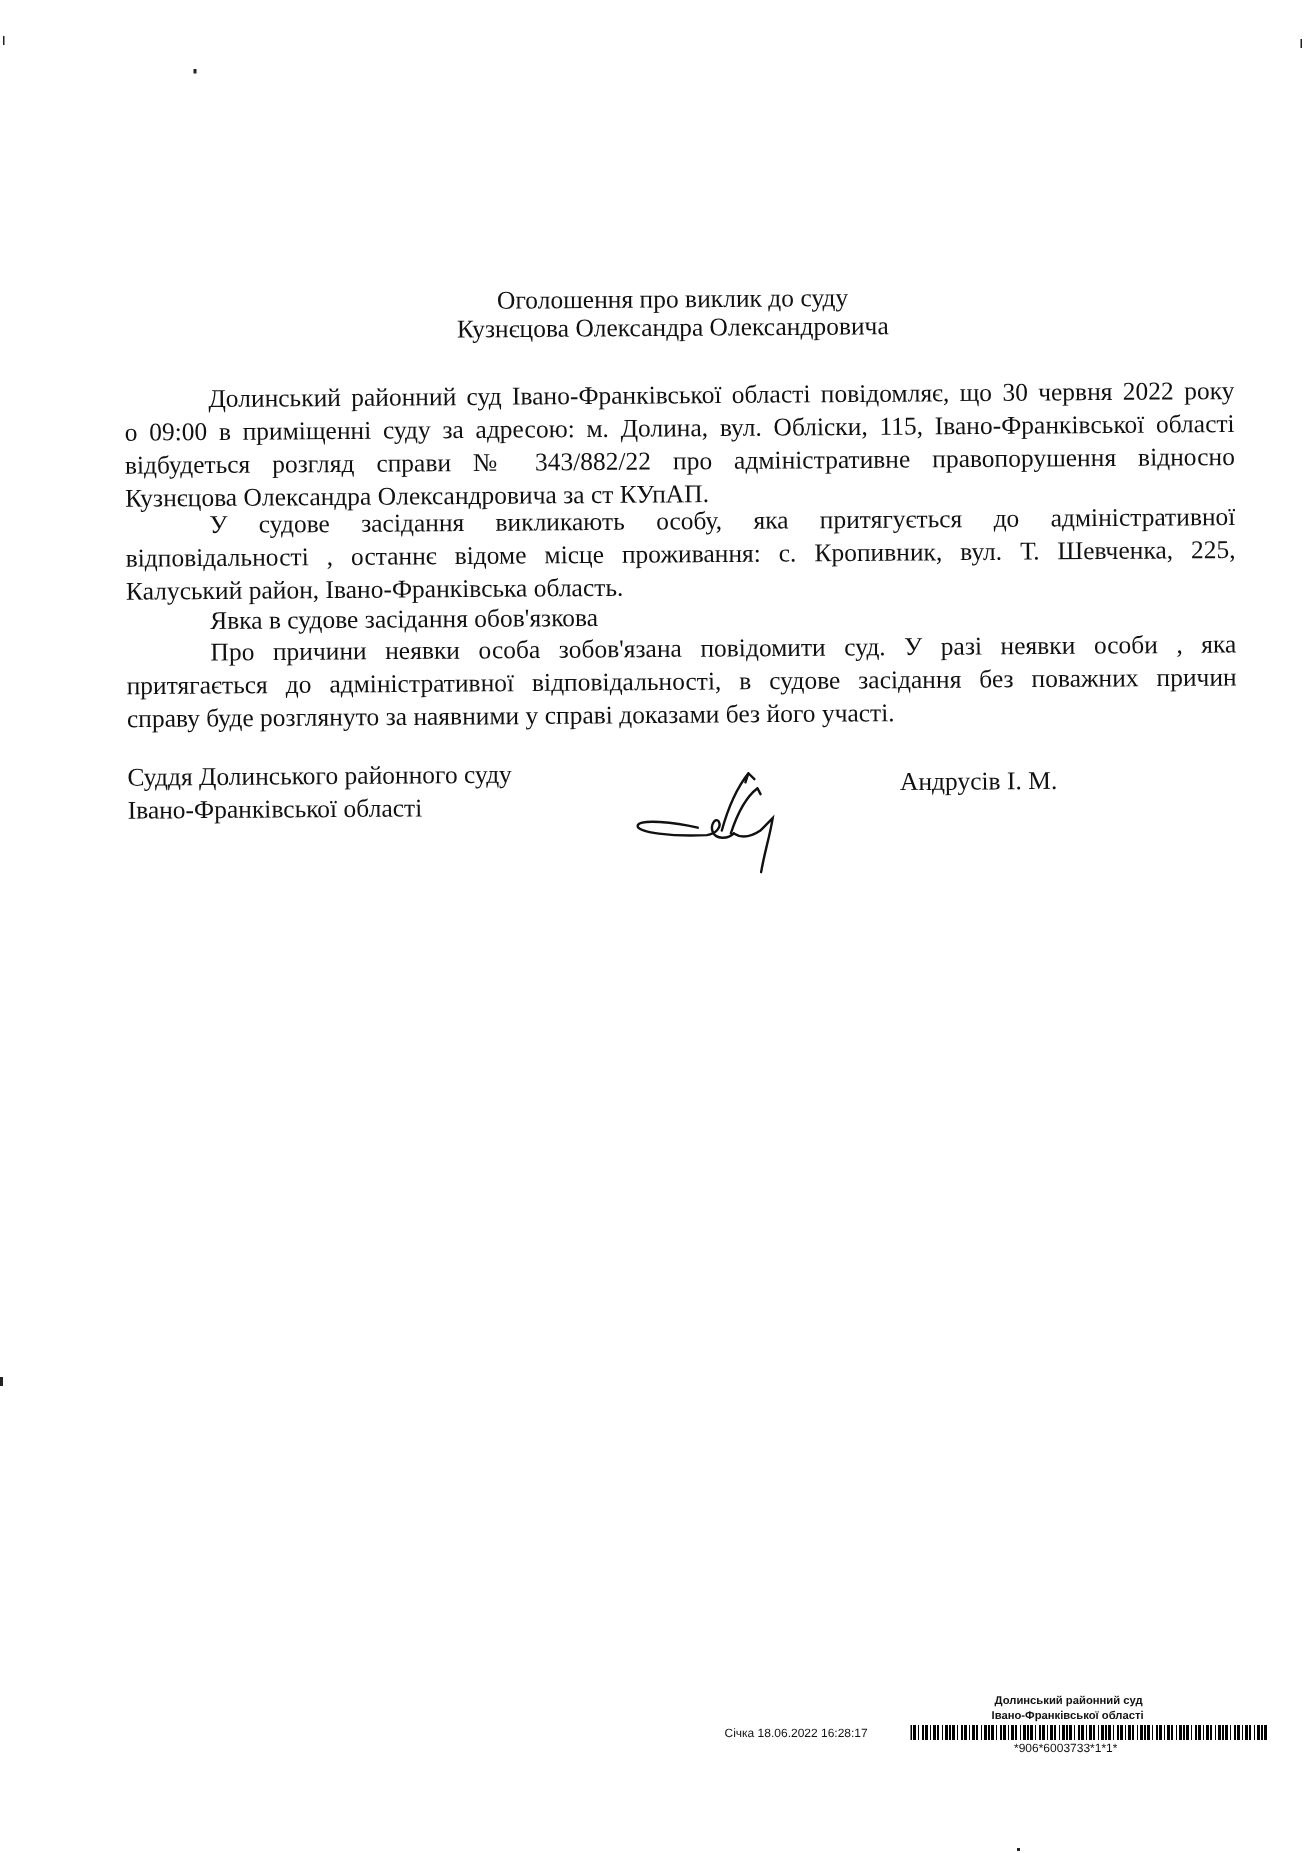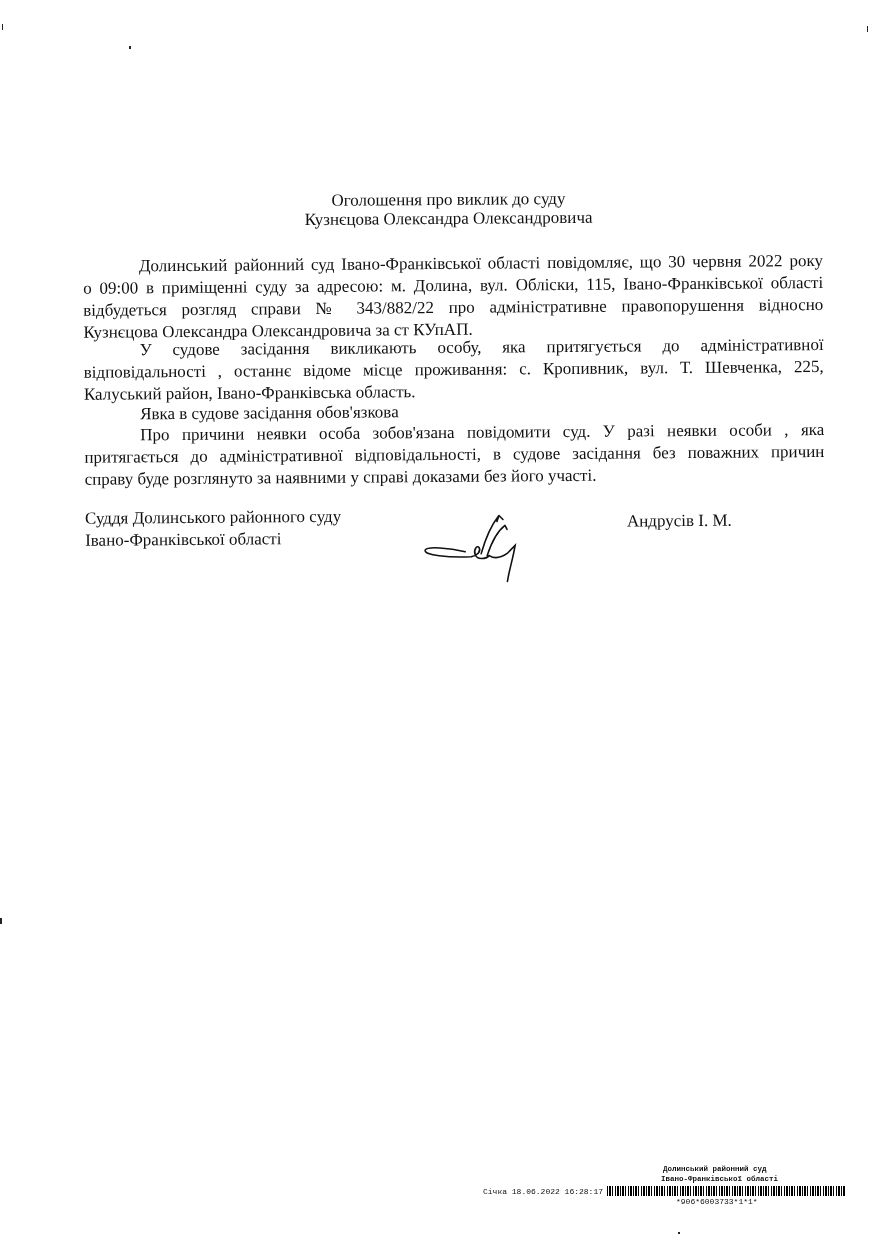--- a/index.html
+++ b/index.html
@@ -54,40 +54,40 @@
 
     .sig-left {
       position: absolute;
       left: 84px;
       top: 505px;
       font-size: 17px;
       line-height: 22px;
     }
     .sig-right {
       position: absolute;
-      left: 626px;
+      left: 599px;
       top: 512px;
       font-size: 17px;
       line-height: 22px;
     }
     .signature {
       position: absolute;
       left: 418px;
       top: 508px;
       width: 110px;
       height: 80px;
     }
 
     .stamp {
       position: absolute;
       left: 480px;
-      top: 1165px;
+      top: 1129px;
       width: 380px;
       height: 50px;
-      font-family: Liberation Mono, monospace;
+      font-family: Liberation Sans, sans-serif;
     }
     .stamp .court1 {
       position: absolute;
       left: 183px;
       top: 0px;
       font-size: 7.5px;
       font-weight: bold;
       white-space: nowrap;
     }
     .stamp .court2 {

